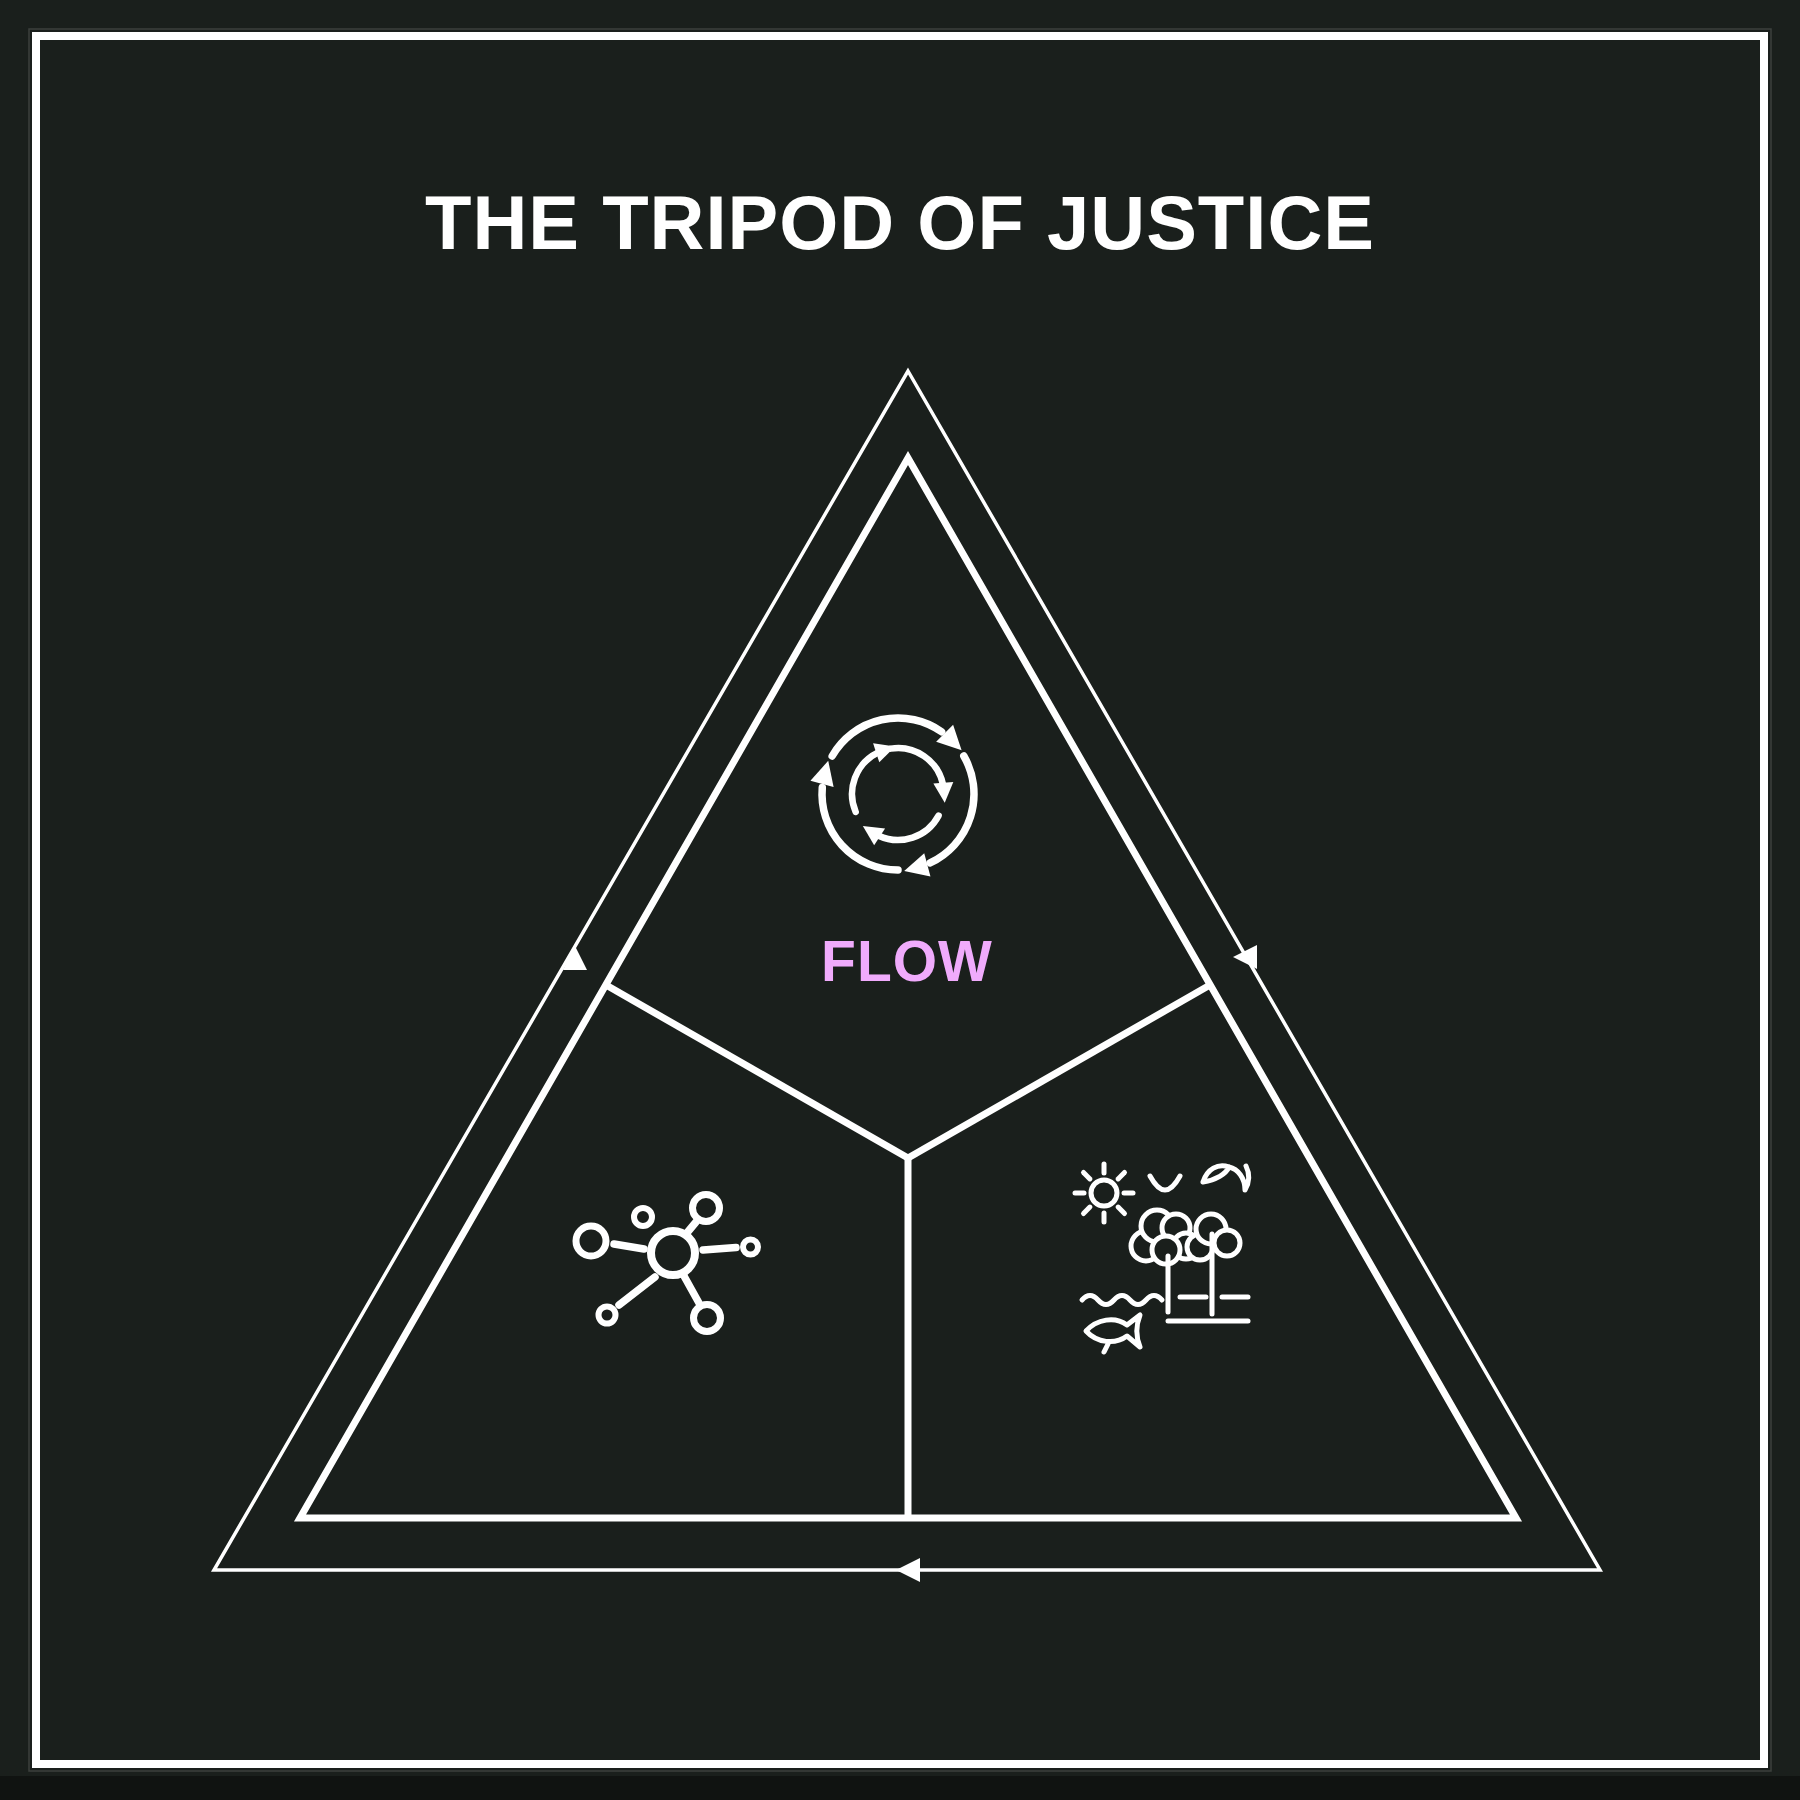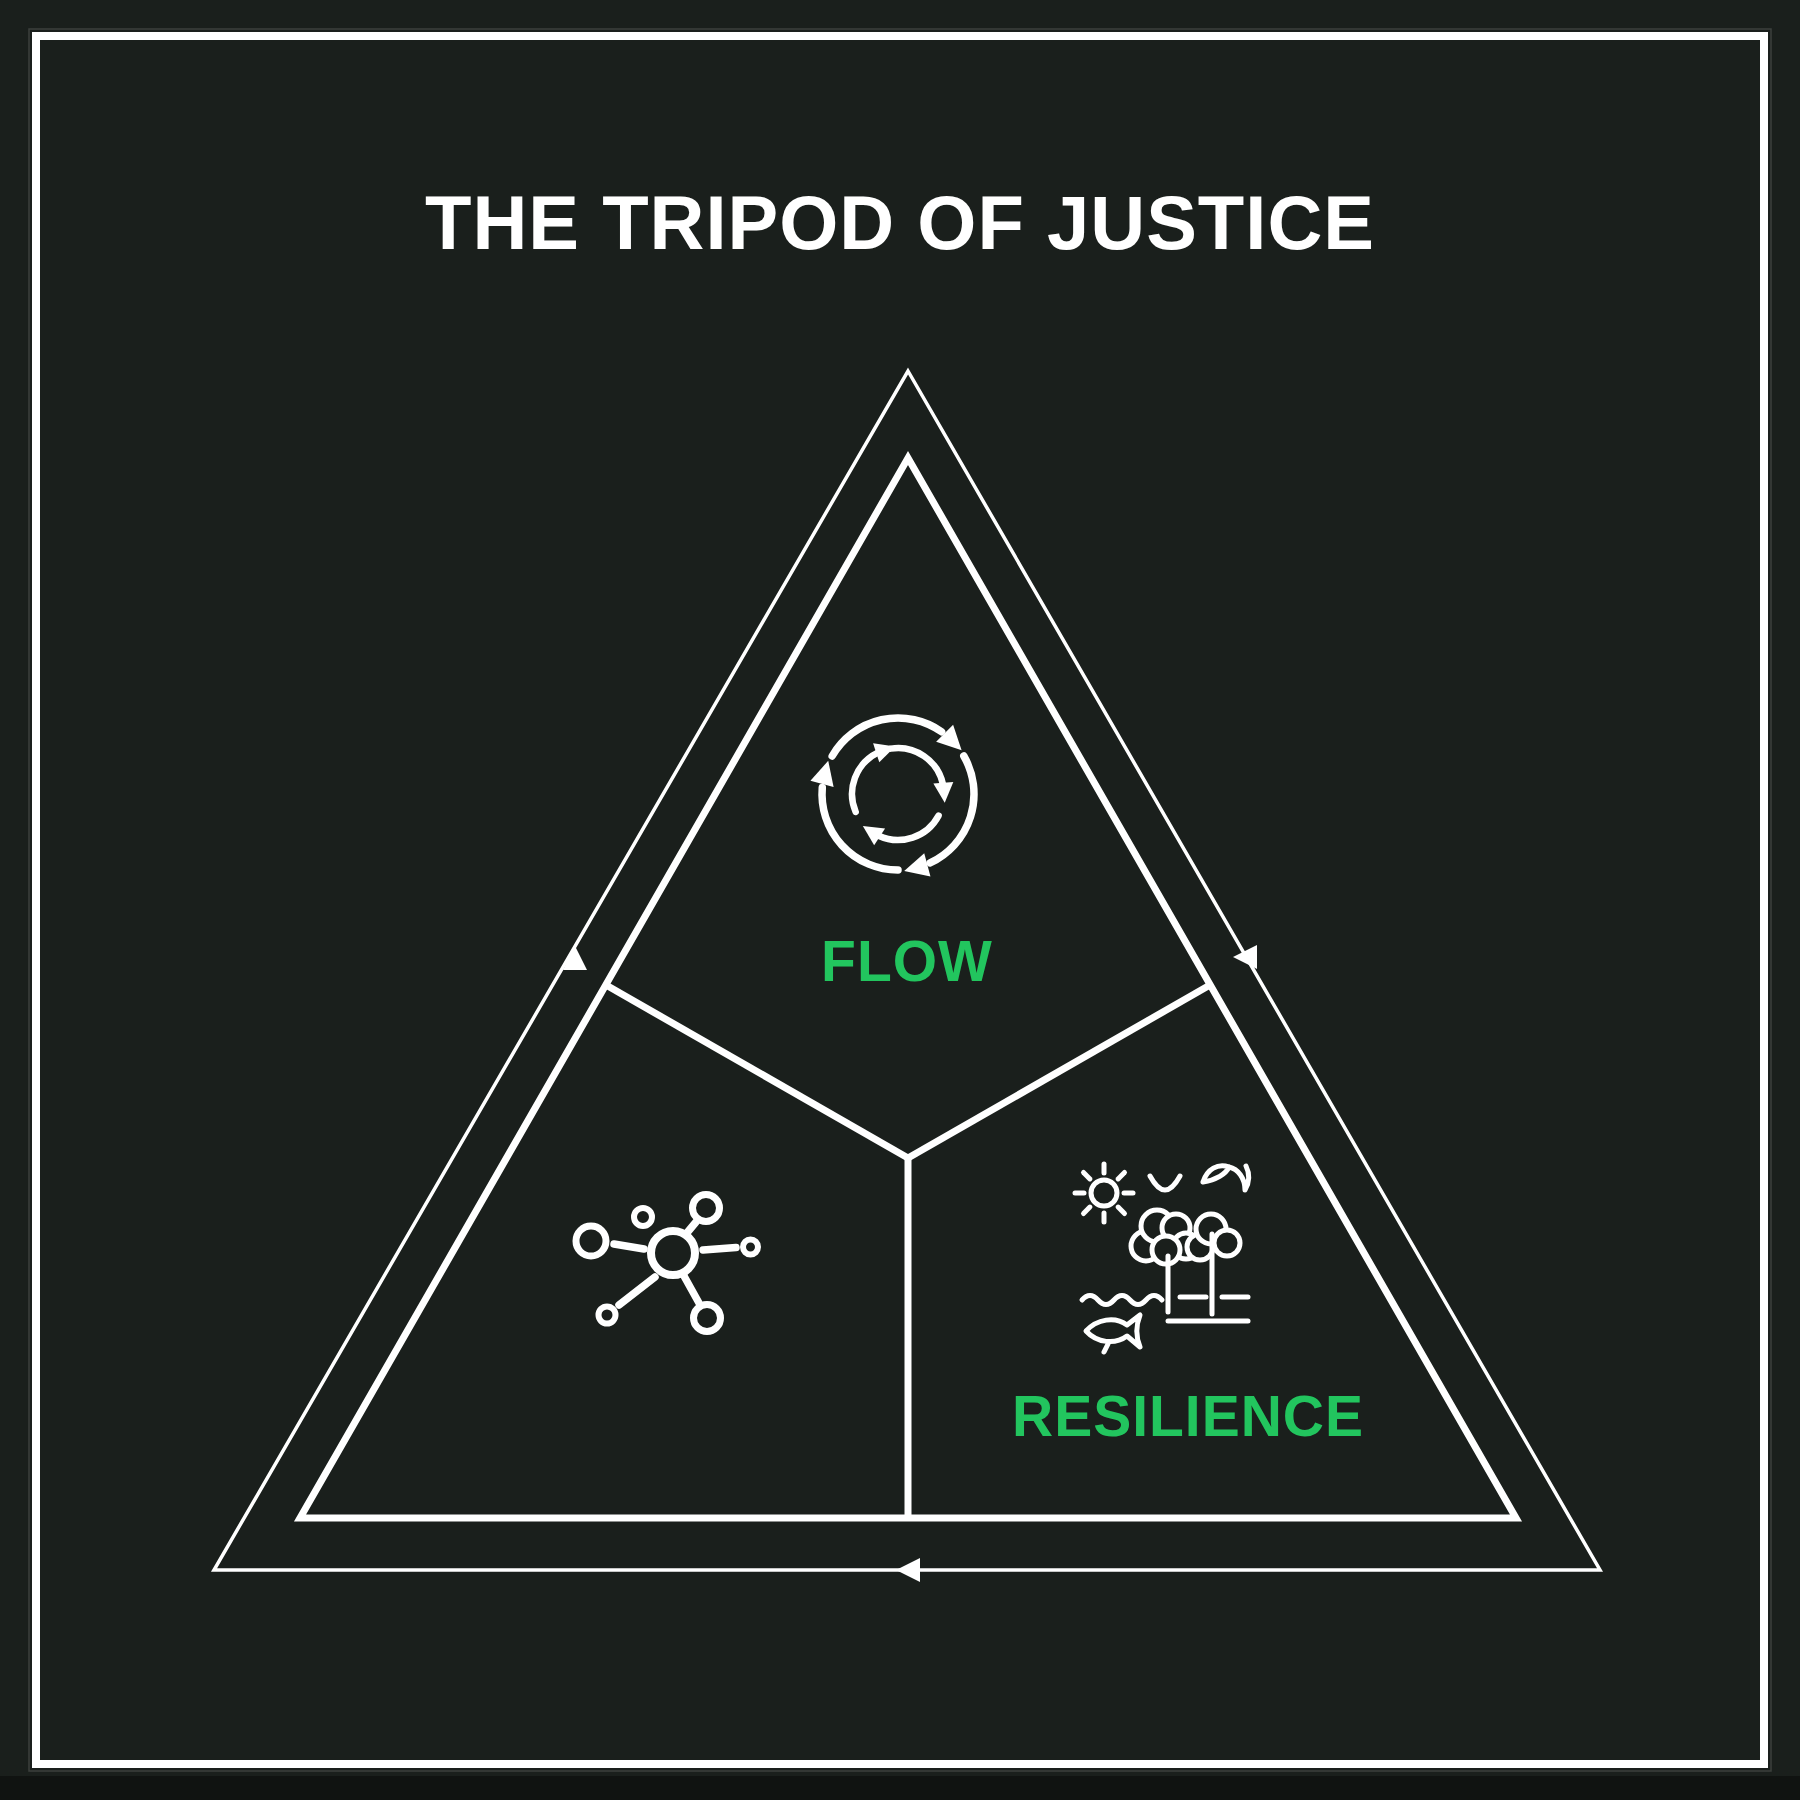--- a/index.html
+++ b/index.html
@@ -26,21 +26,21 @@
     transform: translate(-50%, -50%);
     color: #ffffff;
     font-size: 76px;
     font-weight: bold;
     letter-spacing: 1px;
     white-space: nowrap;
   }
   .section-label {
     position: absolute;
     transform: translate(-50%, -50%);
-    color: #22c55e;
+    color: #f0abfc;
     font-size: 57px;
     font-weight: bold;
     letter-spacing: 1px;
     white-space: nowrap;
   }
   .label-flow       { left: 907px;  top: 961px;  }
   .label-openness   { left: 640px;  top: 1416px; }
   .label-resilience { left: 1188px; top: 1416px; }
 </style>
 </head>
@@ -159,15 +159,14 @@
         <line x1="1108" y1="1344" x2="1104" y2="1352"></line>
       </g>
     </g>
   </svg>
 
   <div class="title">THE TRIPOD OF JUSTICE</div>
 
   <div class="section-label label-flow">FLOW</div>
 
 
-  <div class="section-label label-resilience">RESILIENCE</div>
 
 </div>
 
 </body></html>

